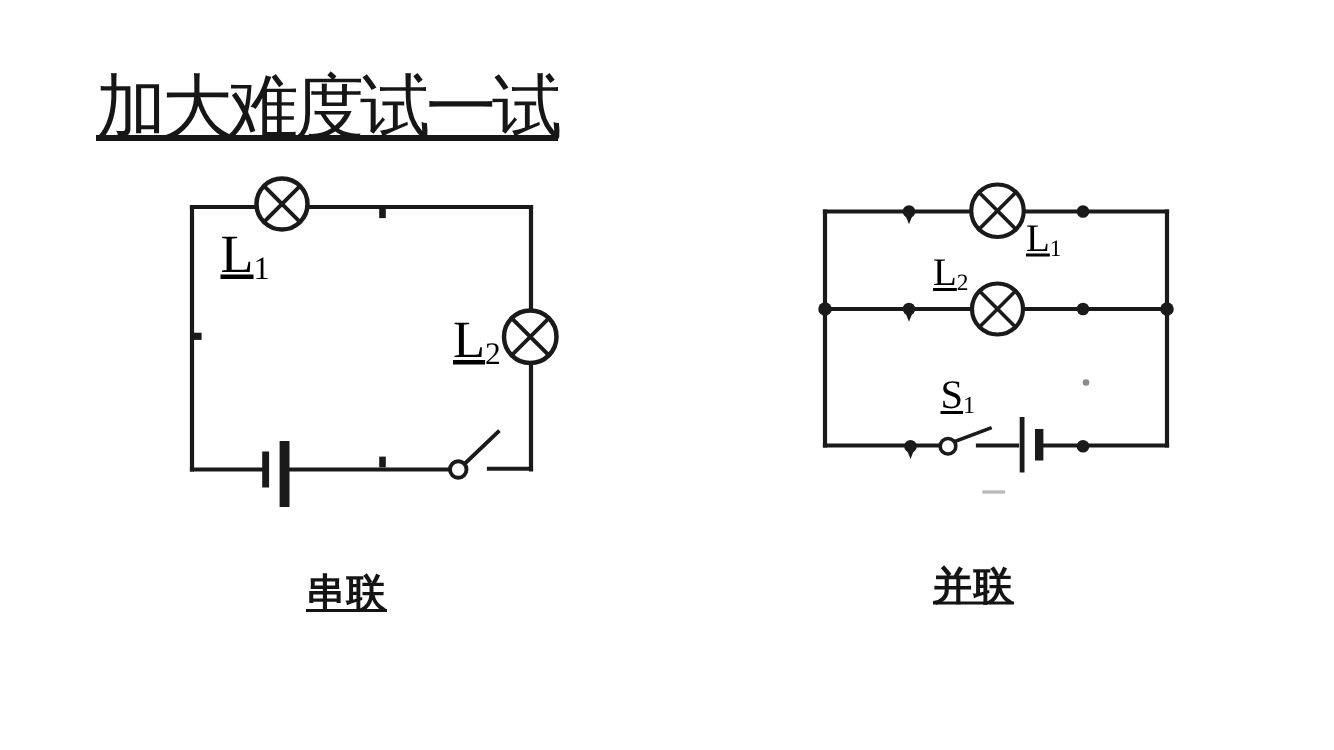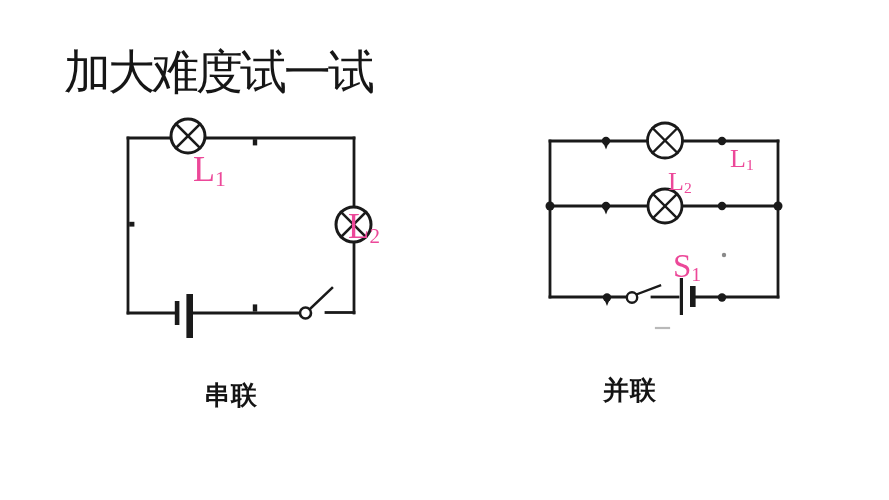--- a/index.html
+++ b/index.html
@@ -1,24 +1,24 @@
 <!DOCTYPE html>
 <html><head>
 <meta charset="utf-8">
 <style>
   html,body{margin:0;padding:0;background:#ffffff;}
   .stage{
     position:relative;width:889px;height:500px;background:#ffffff;overflow:hidden;
     font-family:"Liberation Serif","DejaVu Serif",serif;
   }
-  .abs{position:absolute;}
+  .abs{position:absolute;text-decoration:underline;}
   .title{
     font-size:47px;letter-spacing:-3px;color:#161616;white-space:nowrap;line-height:1;
   }
-  .lamp-label{color:#ec4899;line-height:1;white-space:nowrap;margin-left:46px;}
+  .lamp-label{color:#000000;line-height:1;white-space:nowrap;}
   .lamp-label sub{font-size:0.6em;vertical-align:-0.22em;letter-spacing:0;}
   .caption{
     font-family:"Liberation Sans","DejaVu Sans",sans-serif;font-weight:700;
     font-size:26px;color:#141414;line-height:1;letter-spacing:1px;white-space:nowrap;
   }
   svg{position:absolute;left:0;top:0;}
 </style>
 </head>
 <body>
 
@@ -119,19 +119,19 @@
   <div class="abs title" style="left:64px;top:49px;">加大难度试一试</div>
 
   <div class="abs lamp-label" style="left:147px;top:151px;font-size:36px;"><span>L</span><sub>1</sub></div>
 
   <div class="abs lamp-label" style="left:302px;top:209px;font-size:35px;"><span>L</span><sub>2</sub></div>
 
   <div class="abs lamp-label" style="left:684px;top:146px;font-size:26px;"><span>L</span><sub>1</sub></div>
 
   <div class="abs lamp-label" style="left:622px;top:169px;font-size:26px;"><span>L</span><sub>2</sub></div>
 
-  <div class="abs lamp-label" style="left:627px;top:250px;font-size:33px;text-align:right;"><span>S</span><sub>1</sub></div>
+  <div class="abs lamp-label" style="left:627px;top:250px;font-size:27px;text-align:right;"><span>S</span><sub>1</sub></div>
 
   <div class="abs caption" style="left:204px;top:382px;">串联</div>
 
-  <div class="abs caption" style="left:603px;top:377px;">并联</div>
+  <div class="abs caption" style="left:622px;top:377px;">并联</div>
 
 </div>
 
 </body></html>

